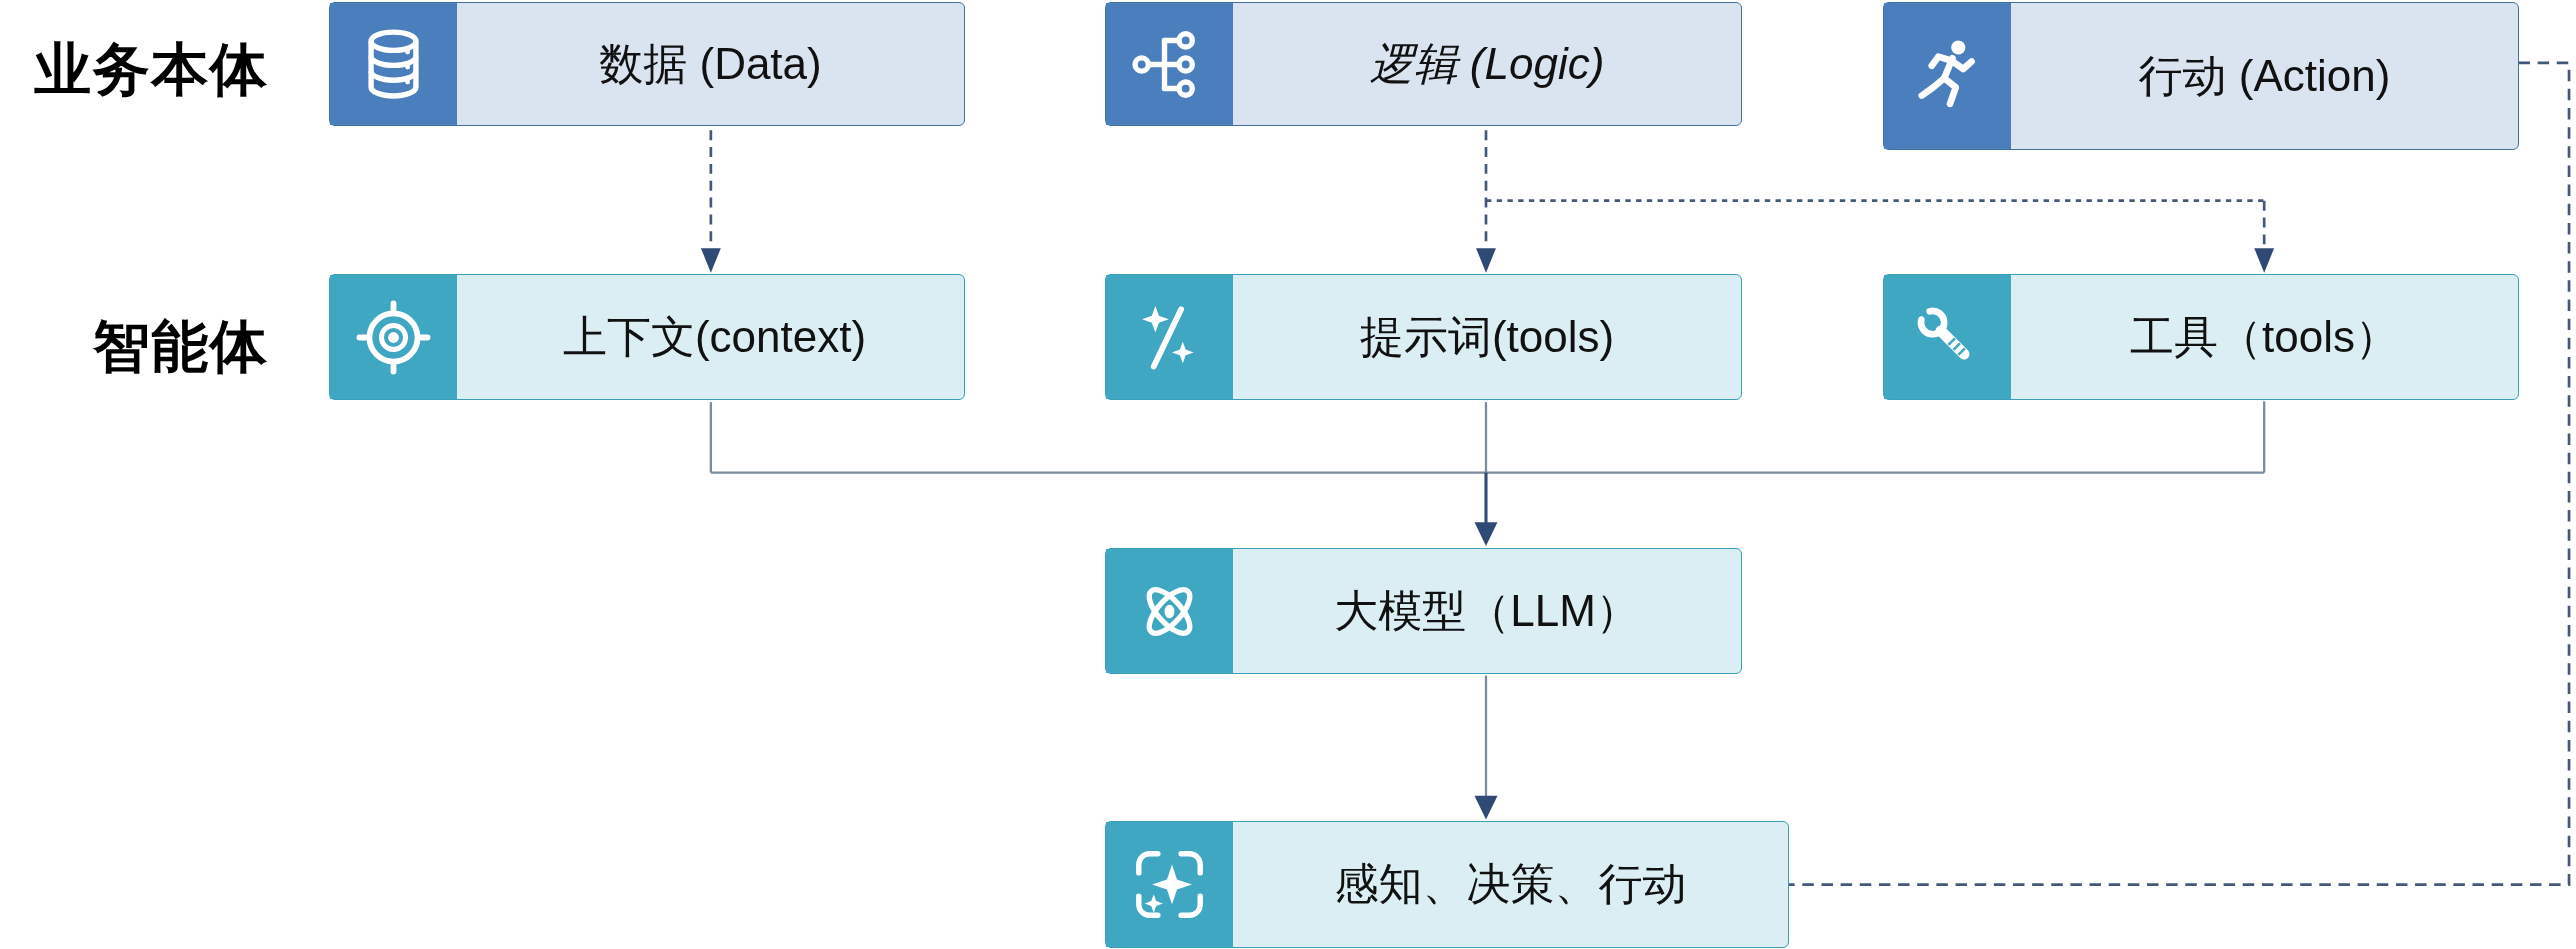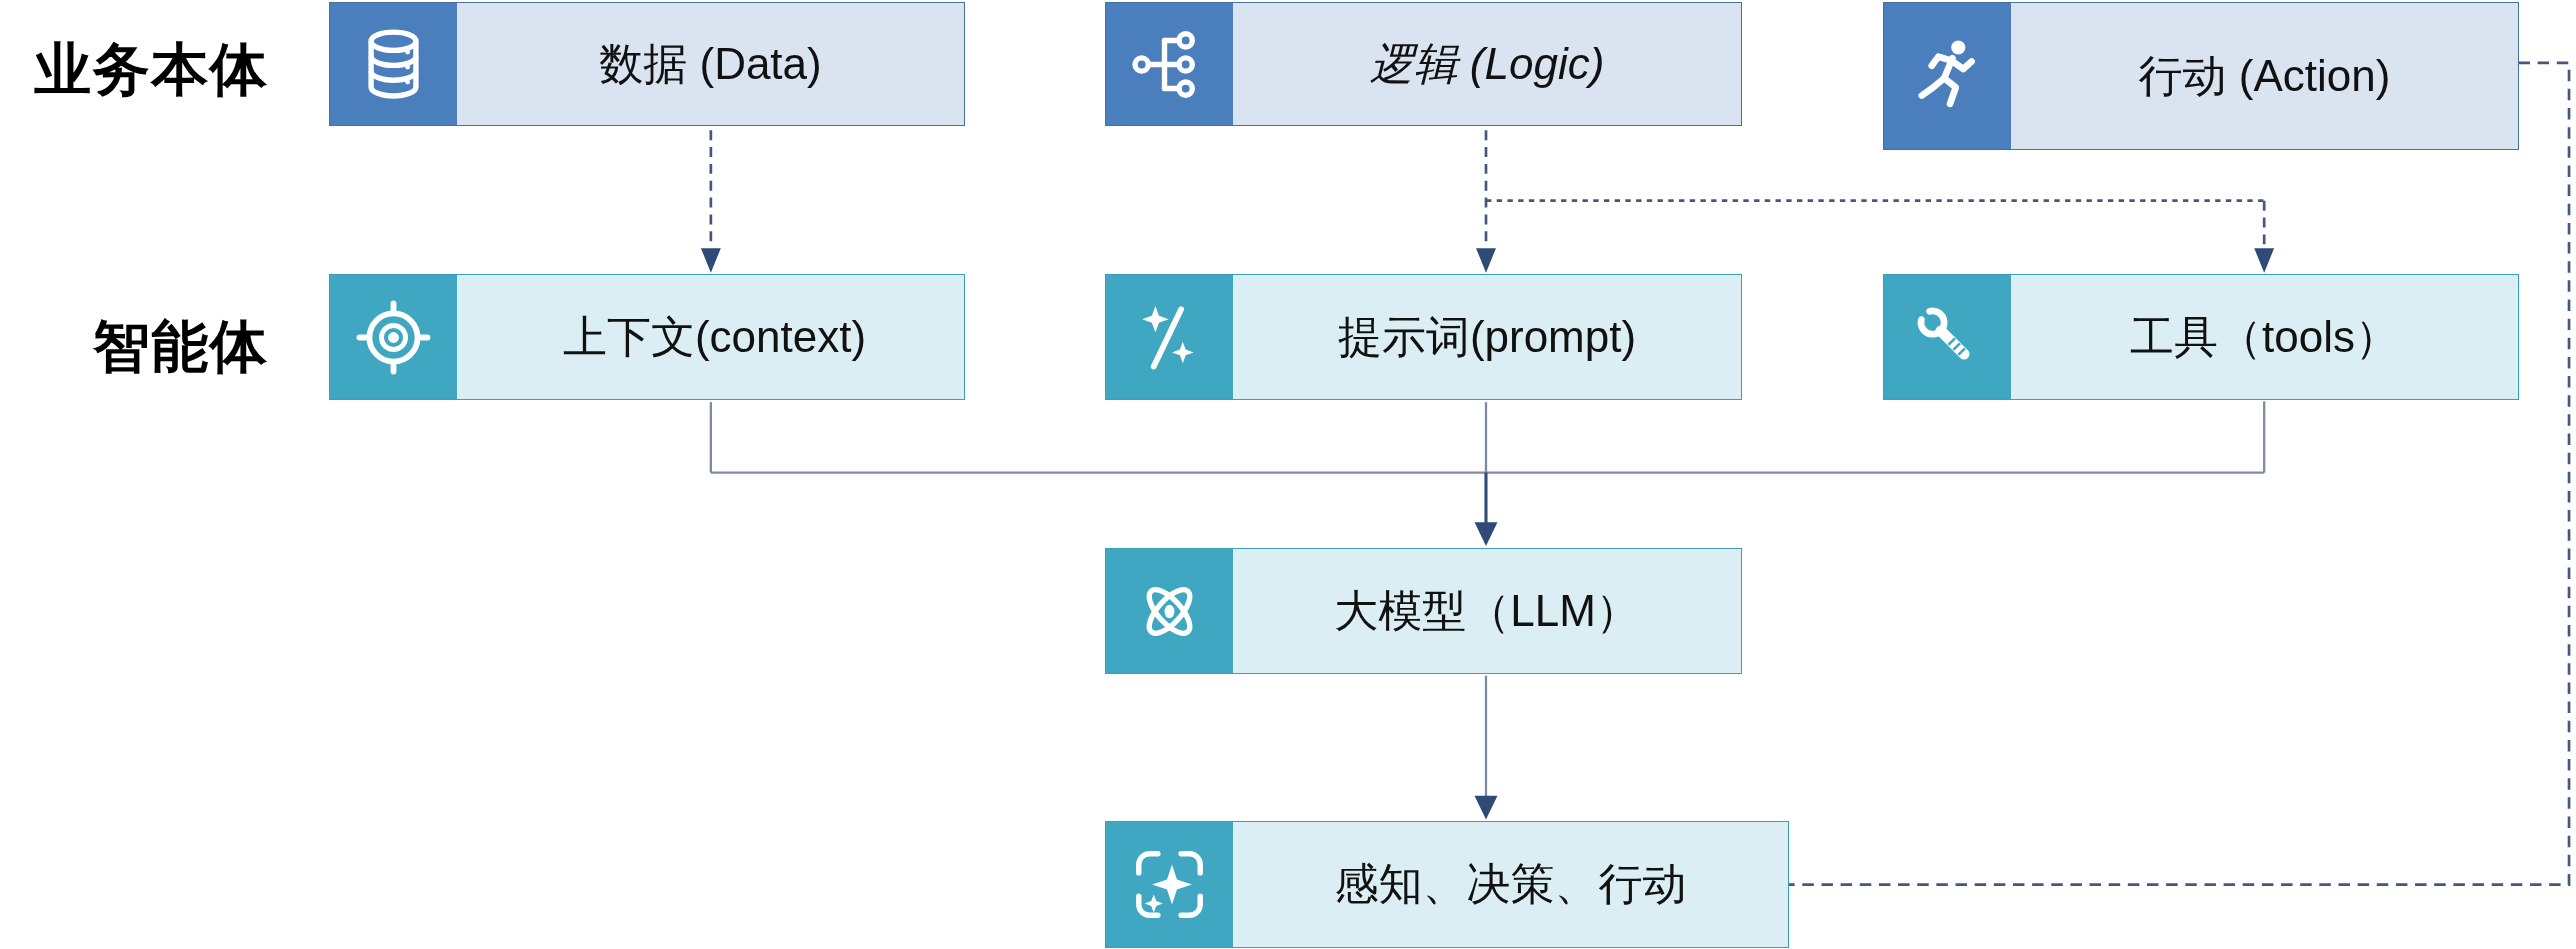--- a/index.html
+++ b/index.html
@@ -32,20 +32,21 @@
     color:var(--label-text);
     text-align:right;
     letter-spacing:1.5px;
     white-space:nowrap;
   }
   .box{
     position:absolute;
     display:flex;
     align-items:stretch;
     box-sizing:border-box;
+    border-radius:6px;
   }
   .box.blue{background:var(--accent-blue-light);border:1.5px solid var(--accent-blue-border);}
   .box.teal{background:var(--teal-light);border:1.5px solid var(--teal-border);}
   .band{
     width:127px;flex:0 0 127px;
     display:flex;align-items:center;justify-content:center;
   }
   .box.blue .band{background:var(--accent-blue);}
   .box.teal .band{background:var(--teal);}
   .band svg{width:83px;height:83px;display:block;}
@@ -168,21 +169,21 @@
   </div>
 
   <div class="box teal" style="left:1105px;top:274px;width:637px;height:126px;">
     <div class="band">
       <svg viewBox="0 0 100 100">
         <path d="M64 16 L31 85" fill="none" stroke="#fff" stroke-width="7" stroke-linecap="round"></path>
         <polygon fill="#fff" points="33,12 37.3,23.7 49,28 37.3,32.3 33,44 28.7,32.3 17,28 28.7,23.7"></polygon>
         <polygon fill="#fff" points="66,55 69.5,64.5 79,68 69.5,71.5 66,81 62.5,71.5 53,68 62.5,64.5"></polygon>
       </svg>
     </div>
-    <div class="box-text">提示词(prompt)</div>
+    <div class="box-text">提示词(tools)</div>
   </div>
 
   <div class="box teal" style="left:1883px;top:274px;width:636px;height:126px;">
     <div class="band">
       <svg viewBox="0 0 100 100">
         <path d="M28.4 18.5 A14 14 0 1 1 18.5 28.4" fill="none" stroke="#fff" stroke-width="8" stroke-linecap="round"></path>
         <path d="M42 42 L70 70" stroke="#fff" stroke-width="13" stroke-linecap="round"></path>
         <path d="M21 21 L35 35" stroke="var(--teal)" stroke-width="6"></path>
         <g stroke="var(--teal)" stroke-width="3">
           <path d="M51 59 l8 -8"></path>

